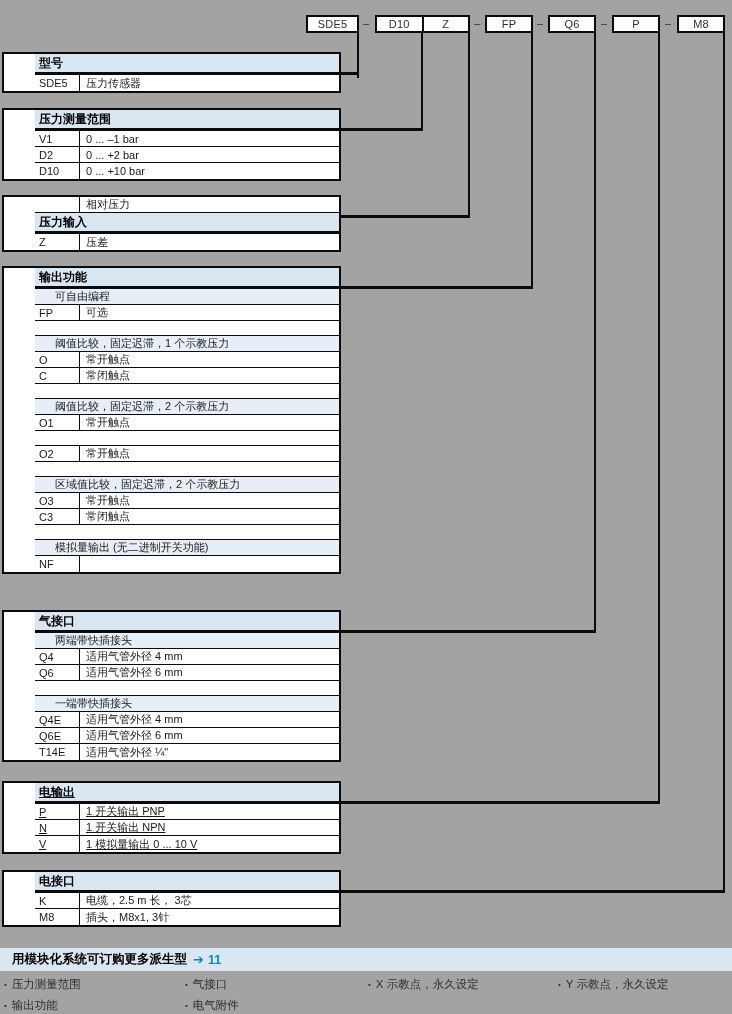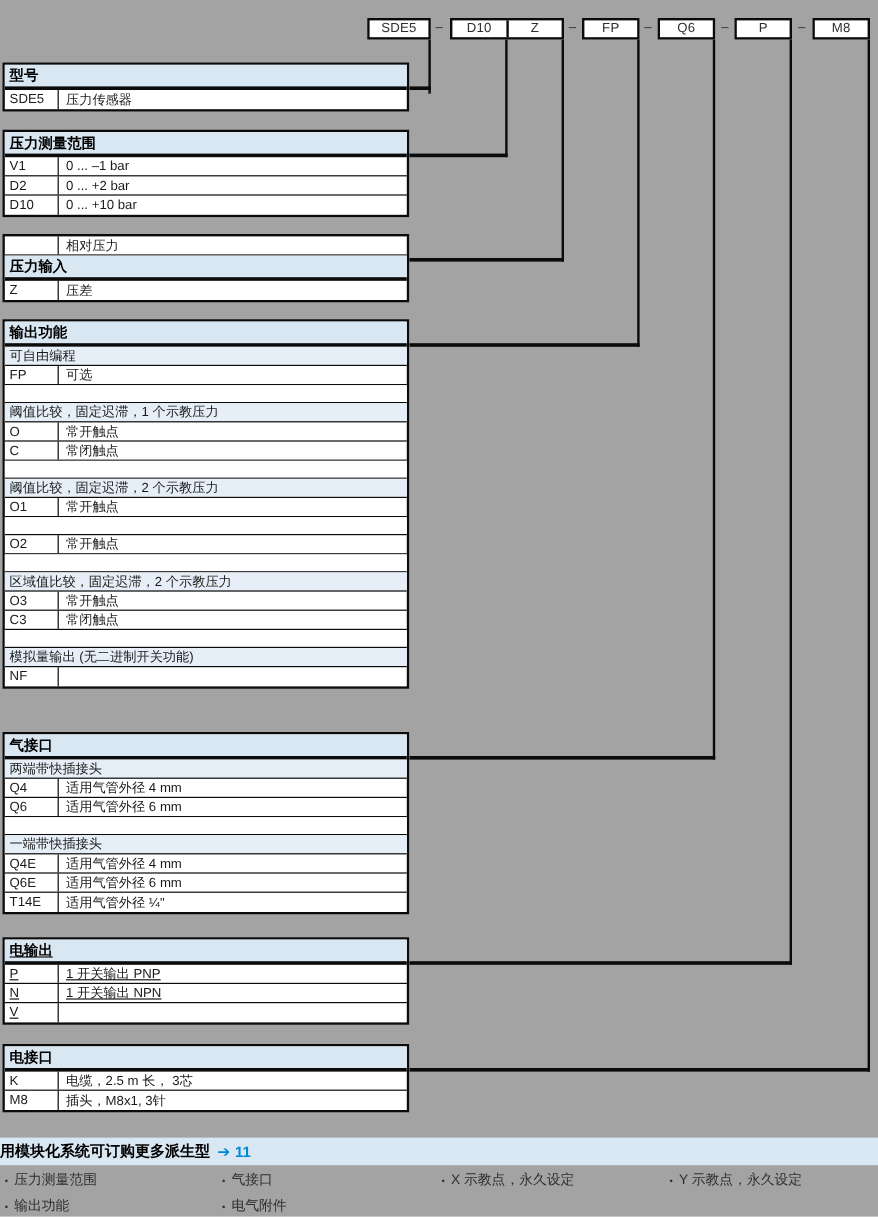--- a/index.html
+++ b/index.html
@@ -31,41 +31,41 @@
   .d1 { left:361px; } .d2 { left:472px; } .d3 { left:535px; }
   .d4 { left:599px; } .d5 { left:663px; }
   
   .vline { position:absolute; width:2px; background:#0b0b0b; top:33px; }
   .hline { position:absolute; height:3px; background:#0b0b0b; left:341px; }
   
   .section {
     position:absolute; left:2px; width:339px;
     border:2px solid #0b0b0b; background:#fff;
   }
-  .row { display:flex; align-items:center; border-bottom:1px solid #0b0b0b; }
+  .row { display:flex; align-items:center; border-bottom:1px solid #0b0b0b;margin-left:31px; }
   .row:last-child { border-bottom:none; }
   .row.header {
     height:21px; background:#d9e7f3; border-bottom:3px solid #0b0b0b;
     font-weight:bold; font-size:12px; color:#000; padding-left:4px;
   }
   .row.sub {
-    height:16px; background:#e6eff7; font-size:11px; padding-left:4px; color:#1a1a1a;
+    height:16px; background:#e6eff7; font-size:11px; padding-left:20px; color:#1a1a1a;
   }
   .row.item { height:16px; font-size:11px; }
   .row.spacer { height:15px; background:#fff; }
   .cell-code {
     width:45px; align-self:stretch; border-right:1px solid #0b0b0b;
     padding-left:4px; display:flex; align-items:center;
   }
   .cell-desc { flex:1; padding-left:6px; }
   
   .footer-bar {
     position:absolute; left:0; top:948px; width:732px; height:23px;
     background:#d9e7f3; display:flex; align-items:center;
-    font-size:12.5px; font-weight:bold; color:#000; padding-left:0;
+    font-size:12.5px; font-weight:bold; color:#000; padding-left:12px;
   }
   .footer-bar .arrow { color:#0089d2; margin-left:6px; font-size:13px; }
   .footer-bar .pageref { color:#0089d2; margin-left:4px; }
   .fcol { position:absolute; top:974px; font-size:11.5px; color:#2e2e2e; }
   .fcol .bullet-item { height:21px; line-height:21px; display:flex; align-items:center; }
   .fcol .bullet { font-size:8px; margin-right:5px; color:#2e2e2e; }
   .c0 { left:4px; } .c1 { left:185px; } .c2 { left:368px; } .c3 { left:558px; }
 </style>
 </head>
 <body>
@@ -222,20 +222,21 @@
         <div class="row item">
           <div class="cell-code">P</div>
           <div class="cell-desc">1 开关输出 PNP</div>
         </div>
         <div class="row item">
           <div class="cell-code">N</div>
           <div class="cell-desc">1 开关输出 NPN</div>
         </div>
         <div class="row item">
           <div class="cell-code">V</div>
+          <div class="cell-desc">1 模拟量输出 0 ... 10 V</div>
         </div>
       </div>
       <div class="section" style="top: 870px;">
         <div class="row header">电接口</div>
         <div class="row item">
           <div class="cell-code">K</div>
           <div class="cell-desc">电缆，2.5 m 长， 3芯</div>
         </div>
         <div class="row item">
           <div class="cell-code">M8</div>

